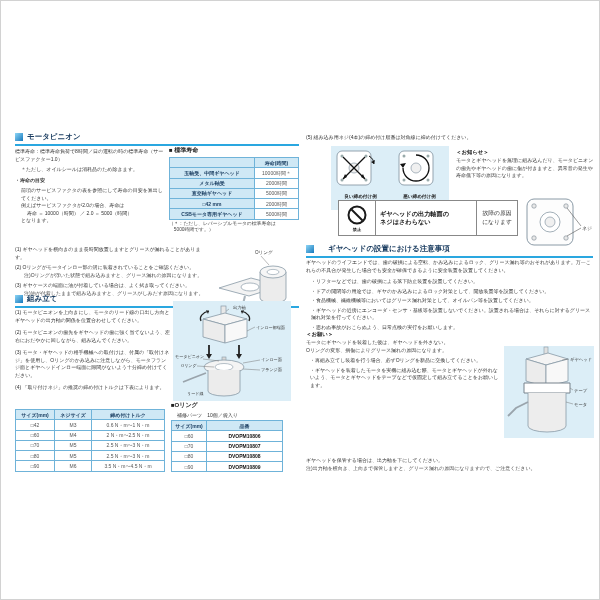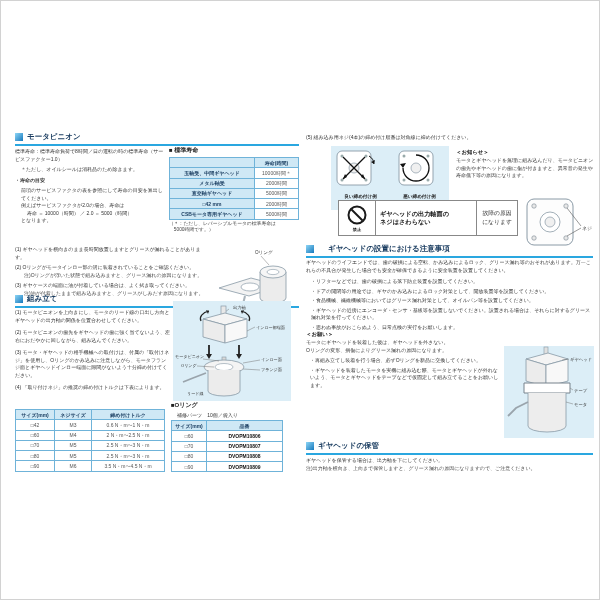--- a/index.html
+++ b/index.html
@@ -324,22 +324,18 @@
       <polyline points="24,56 12,62 4,70" fill="none" stroke="#9aa4ac" stroke-width="1.8"></polyline>
       <line x1="58" y1="14" x2="65" y2="13" stroke="#777" stroke-width="0.5"></line>
       <text x="66" y="15" font-size="4.3" fill="#333">ギヤヘッド</text>
       <line x1="66" y1="42" x2="69" y2="44" stroke="#777" stroke-width="0.5"></line>
       <text x="70" y="46" font-size="4.3" fill="#333">テープ</text>
       <line x1="62" y1="56" x2="69" y2="58" stroke="#777" stroke-width="0.5"></line>
       <text x="70" y="60" font-size="4.3" fill="#333">モータ</text>
     </svg>
   </div>
 
-  <div class="abs sec-head" style="left:305px;top:440px;width:287px;">
-    <span class="sq"></span>
-    <span class="t">ギヤヘッドの保管</span>
-  </div>
   <div class="abs body-txt" style="left:305px;top:456px;width:287px;">
     <p style="margin-bottom:0;">ギヤヘッドを保管する場合は、出力軸を下にしてください。</p>
     <p class="note">注)出力軸を横向き、上向きで保管しますと、グリース漏れの原因になりますので、ご注意ください。</p>
   </div>
 
 </div>
 
 </body></html>

